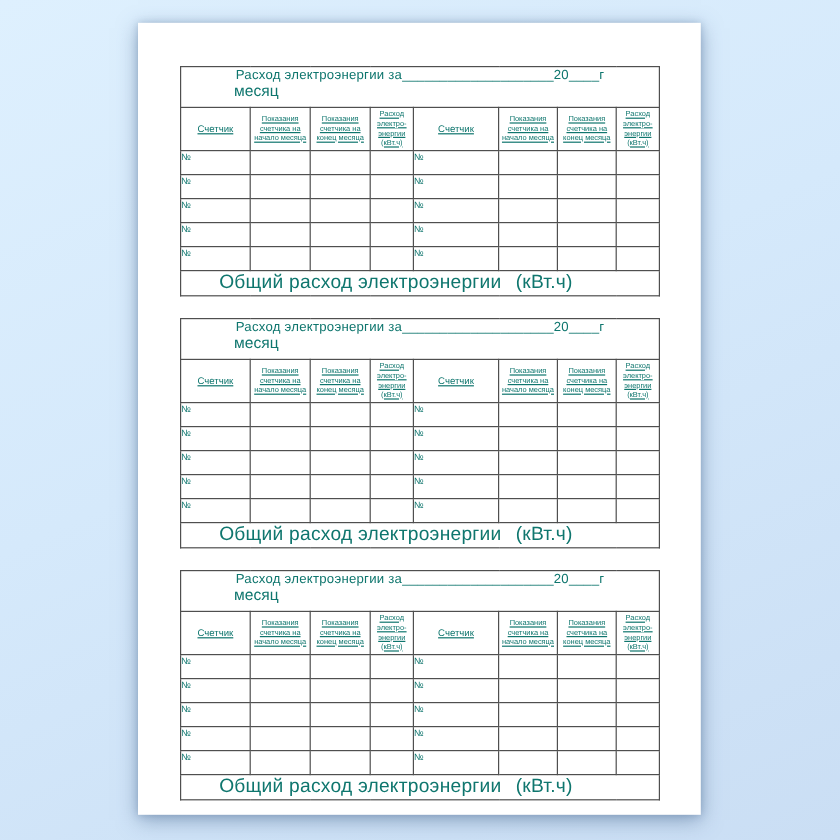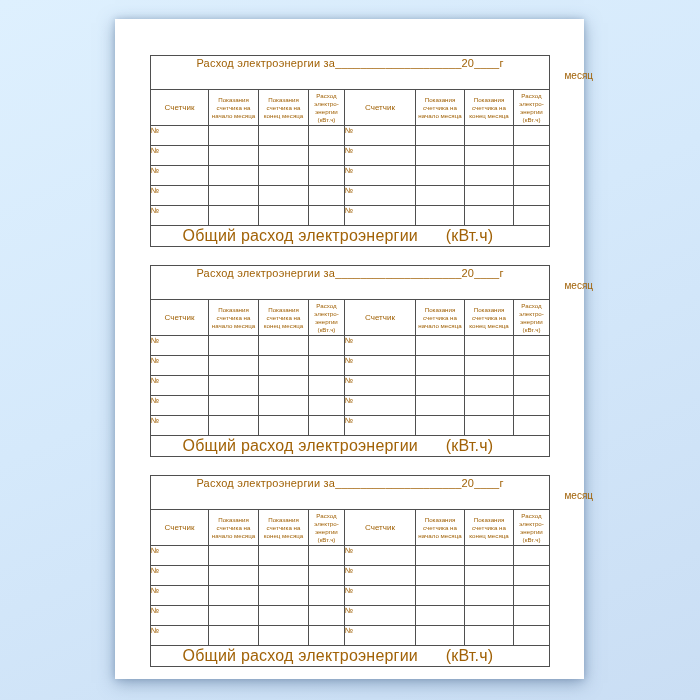--- a/index.html
+++ b/index.html
@@ -4,39 +4,39 @@
 <style>
   html,body{margin:0;padding:0;}
   body{width:700px;height:700px;overflow:hidden;font-family:"Liberation Sans","DejaVu Sans",sans-serif;}
   .stage{position:relative;width:700px;height:700px;
          background:linear-gradient(155deg,#def0fe 0%,#d5e9fb 45%,#cade f4 100%);
          background:linear-gradient(155deg,#def0fe 0%,#d5e9fb 45%,#cadef4 100%);}
   .paper{position:absolute;left:115px;top:19px;width:469px;height:660px;background:#ffffff;
          box-sizing:border-box;padding:36px 0 0 35px;
          box-shadow:0 4px 16px rgba(70,100,140,.5),0 0 6px rgba(70,100,140,.28);}
   .energy-table{margin-bottom:18px;width:399px;}
-  table.grid{border-collapse:collapse;table-layout:fixed;width:399px;color:#a16207;}
+  table.grid{border-collapse:collapse;table-layout:fixed;width:399px;color:#0f766e;}
   table.grid{border:1.5px solid #3f3f3f;}
   table.grid td{border:1px solid #4f4f4f;padding:0;}
   col.w1{width:58px;} col.w2{width:50px;} col.w3{width:50px;} col.w4{width:36px;}
   col.w5{width:71px;} col.w6{width:49px;} col.w7{width:49px;} col.w8{width:36px;}
   .title-cell{height:33px;vertical-align:top;padding-top:2px;}
   .title-line{text-align:center;font-size:11px;line-height:15px;white-space:nowrap;letter-spacing:.2px;}
-  .subtitle-line{text-align:right;font-size:10px;line-height:10px;}
+  .subtitle-line{text-align:left;font-size:13px;line-height:10px;}
   .subtitle-line span{position:relative;left:44px;}
   .head-cell{height:35px;text-align:center;vertical-align:middle;
-             font-size:6.2px;line-height:8px;padding:1px 2px;}
+             font-size:6.2px;line-height:8px;padding:1px 2px;text-decoration:underline;}
   .head-cell.meter{font-size:8px;line-height:9px;}
   .body-row td{height:19px;vertical-align:top;}
   .no-cell{font-size:7.5px;line-height:9px;padding:2px 0 0 3px;}
   .foot-cell{height:20px;position:relative;}
   .foot-total,.foot-unit{position:absolute;top:50%;transform:translate(-50%,-50%);
                          font-size:16px;white-space:nowrap;letter-spacing:.2px;}
   .foot-total{left:37.5%;}
-  .foot-unit{left:76%;margin-left:16px;}
+  .foot-unit{left:76%;}
 </style>
 </head>
 <body>
 
 <div class="stage">
   <div class="paper" id="paper">
   <section class="energy-table">
     <table class="grid">
       <colgroup>
         <col class="w1">

